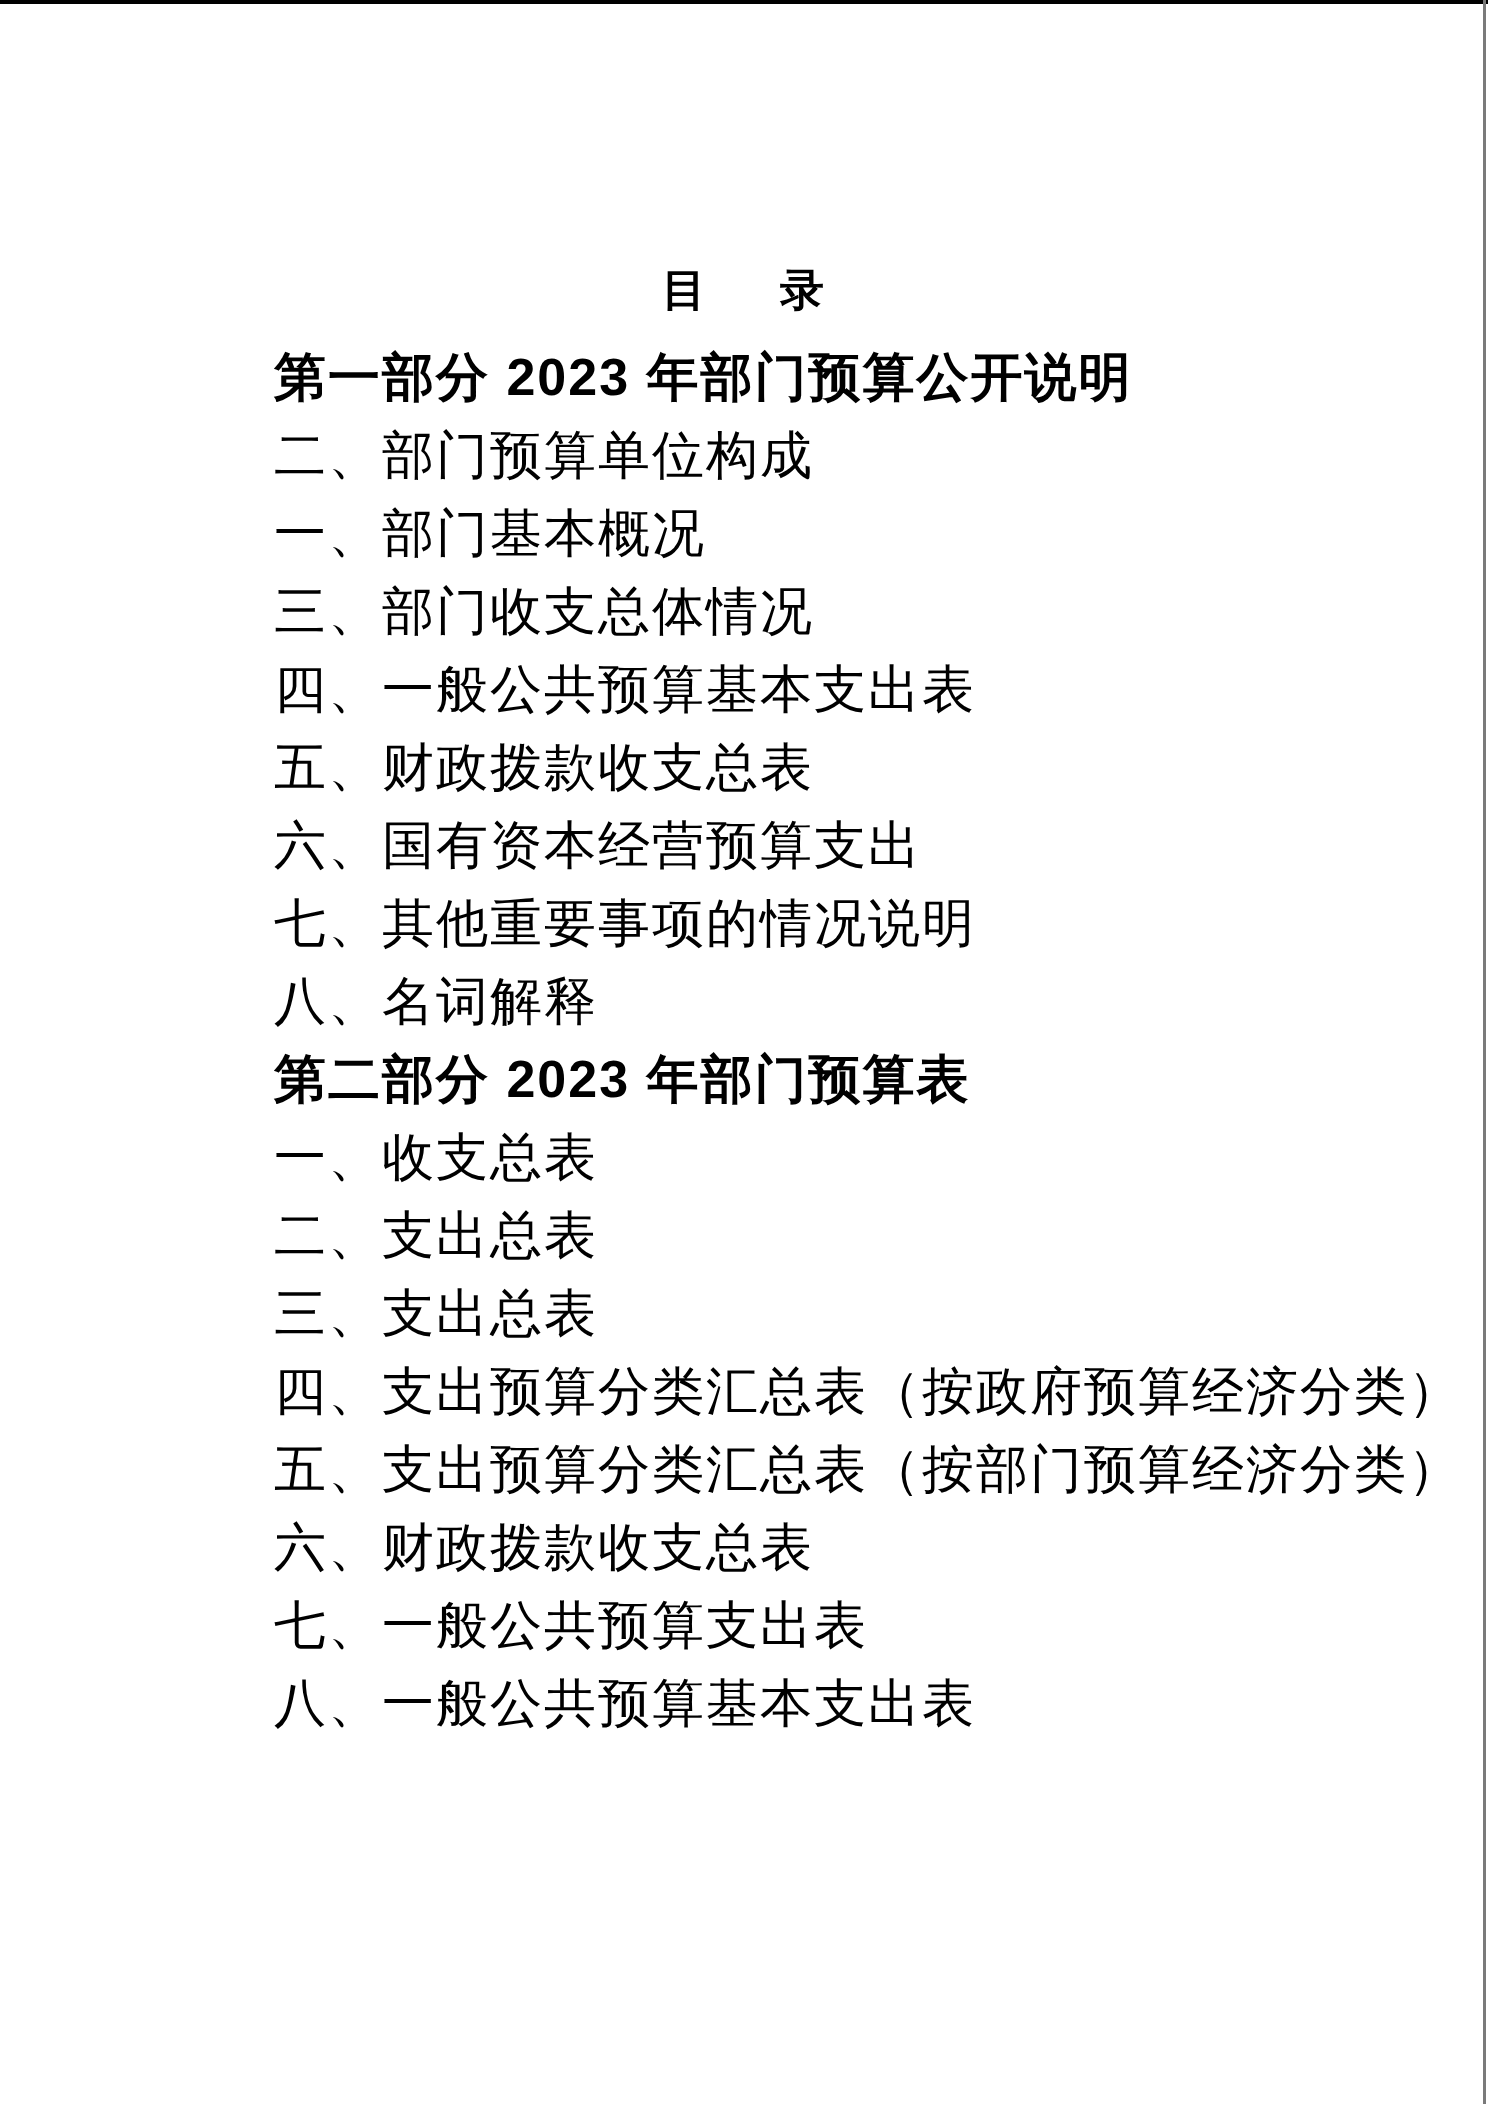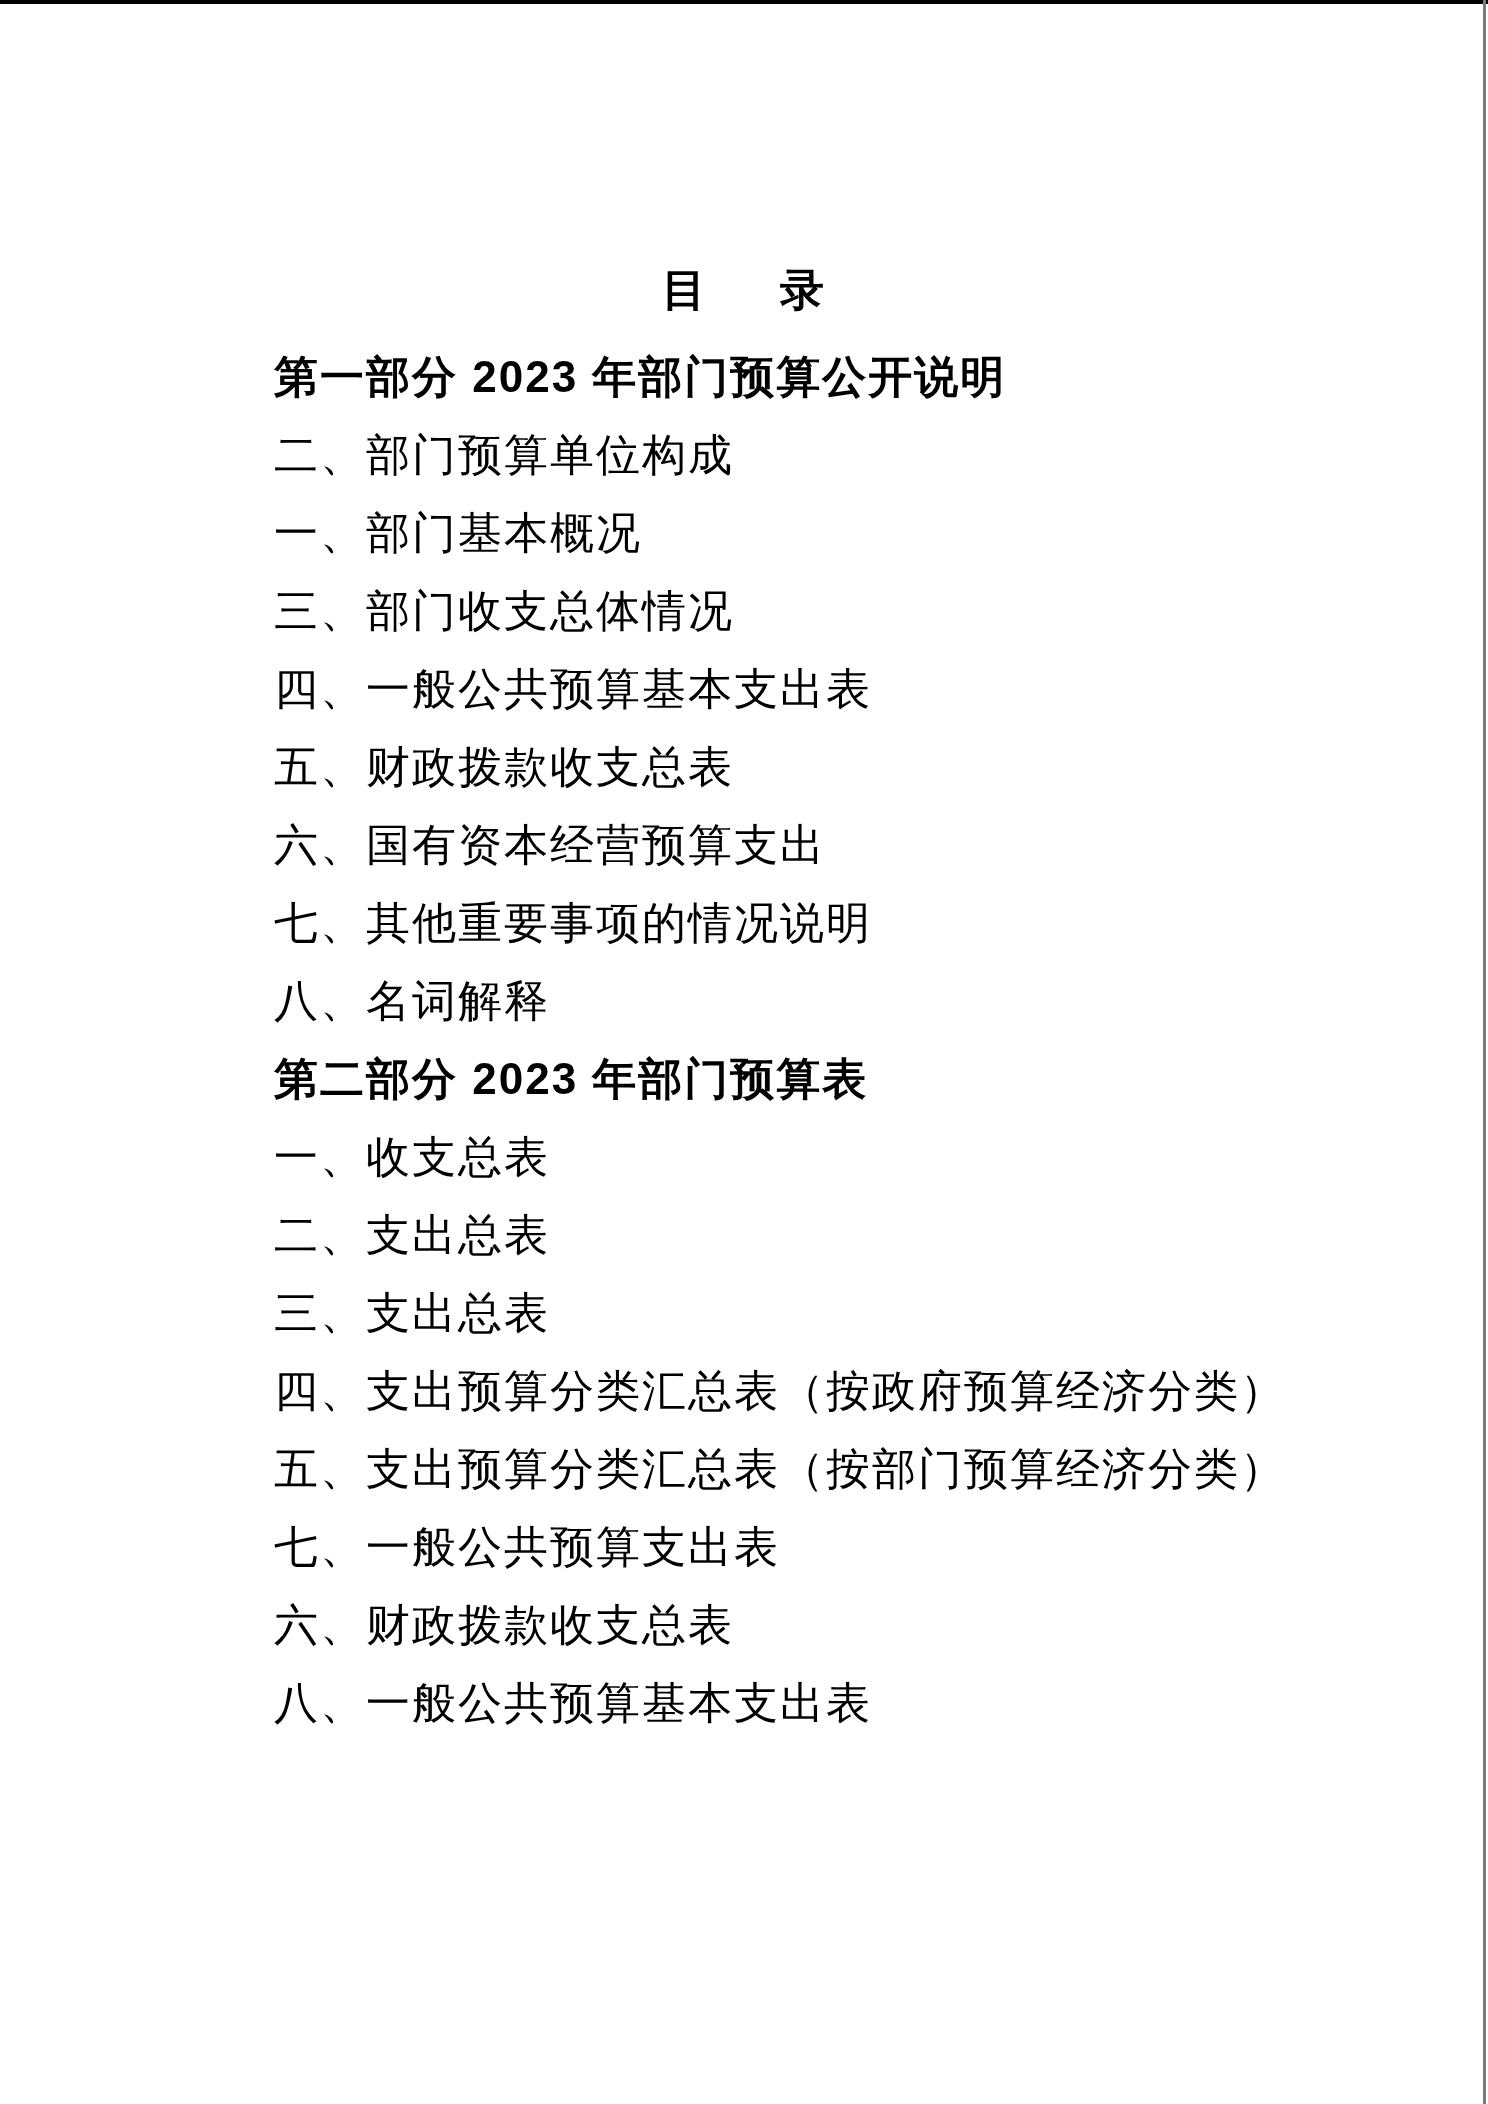--- a/index.html
+++ b/index.html
@@ -49,21 +49,21 @@
     font-weight: bold;
     letter-spacing: 2px;
   }
   .toc-list {
     margin-top: 18px;
     padding-left: 274px;
   }
   .toc-line {
     height: 78px;
     line-height: 78px;
-    font-size: 44px;
+    font-size: 52px;
     letter-spacing: 2px;
     white-space: nowrap;
   }
   .toc-line.heading {
     font-weight: bold;
   }
 </style>
 </head>
 <body>
 
@@ -89,19 +89,19 @@
       <div class="toc-line">六、国有资本经营预算支出</div>
       <div class="toc-line">七、其他重要事项的情况说明</div>
       <div class="toc-line">八、名词解释</div>
 
       <div class="toc-line heading">第二部分 2023 年部门预算表</div>
       <div class="toc-line">一、收支总表</div>
       <div class="toc-line">二、支出总表</div>
       <div class="toc-line">三、支出总表</div>
       <div class="toc-line">四、支出预算分类汇总表（按政府预算经济分类）</div>
       <div class="toc-line">五、支出预算分类汇总表（按部门预算经济分类）</div>
+      <div class="toc-line">六、财政拨款收支总表</div>
       <div class="toc-line">七、一般公共预算支出表</div>
-      <div class="toc-line">六、财政拨款收支总表</div>
       <div class="toc-line">八、一般公共预算基本支出表</div>
 
     </div>
   </div>
 </div>
 
 </body></html>

